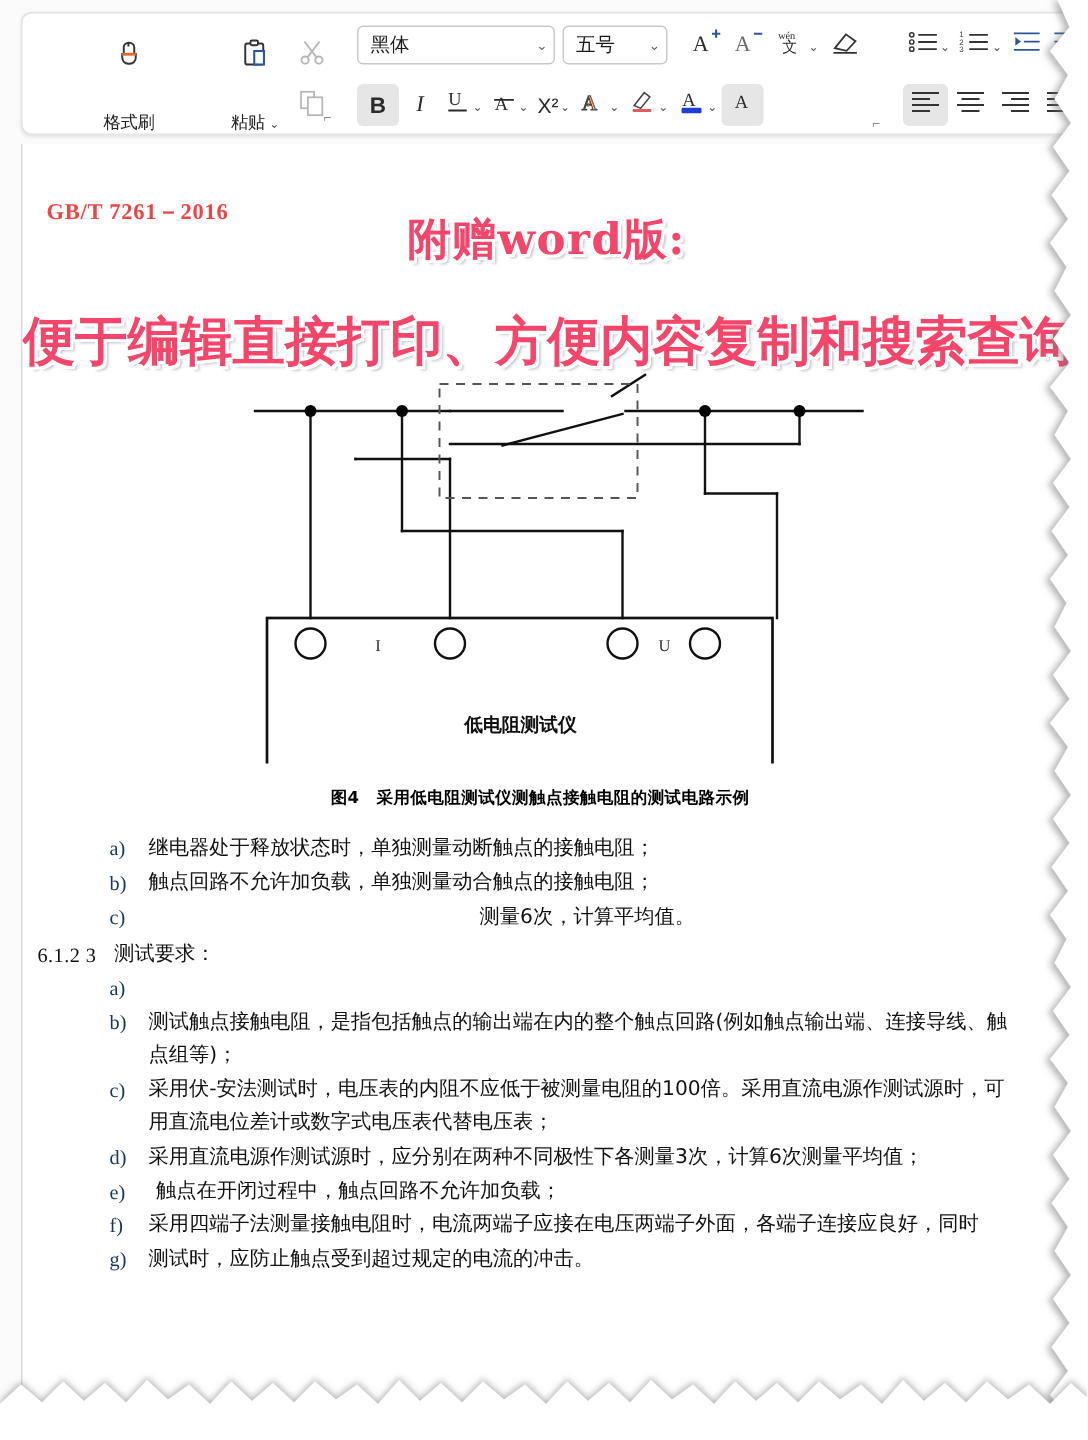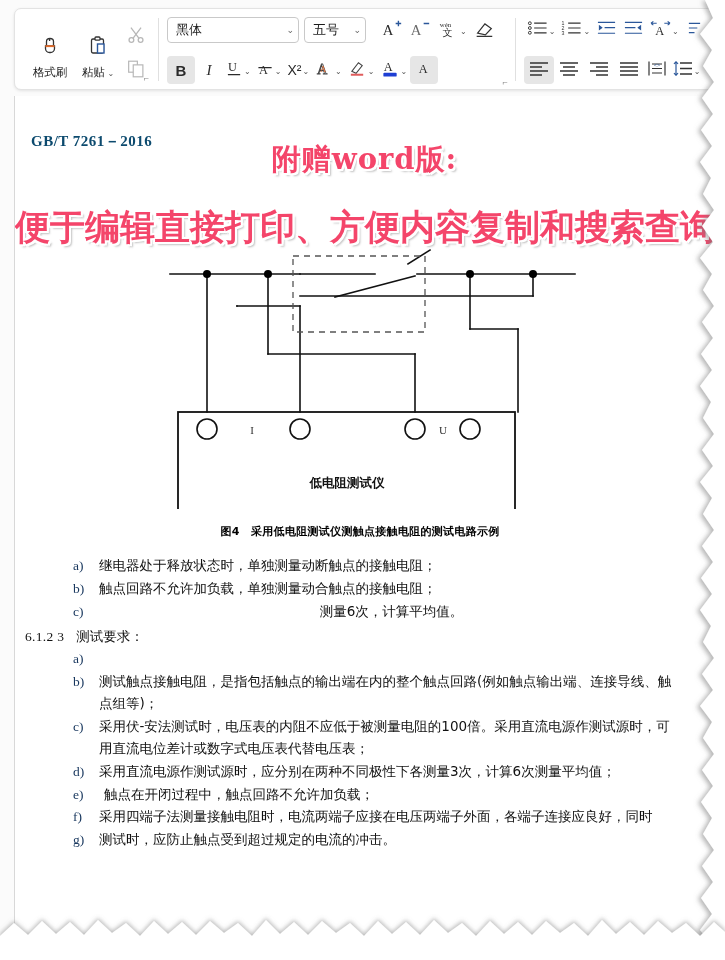--- a/index.html
+++ b/index.html
@@ -26,22 +26,23 @@
     display: flex; align-items: stretch;
     padding: 4px 0 0 6px;
     overflow: hidden;
   }
   .tb-group { display: flex; align-items: stretch; padding: 0 5px; position: relative; }
   .tb-sep { width: 1px; background: #e0e0e0; margin: 5px 3px 8px 3px; }
 
   
   .clip-item {
     display: flex; flex-direction: column; align-items: center;
-    justify-content: center; width: 48px; padding-top: 4px;
+    justify-content: space-between; width: 48px; padding-top: 4px;
     cursor: default;
+    margin-left: 36px;
   }
   .clip-item .lbl { font-size: 11.5px; color: #222; margin-top: 2px; letter-spacing: -.2px; white-space: nowrap; }
   .ico { display: block; }
 
   .twocol { display: flex; flex-direction: column; justify-content: space-between; }
   .tb-row { display: flex; align-items: center; height: 34px; }
 
   .btn {
     height: 28px; min-width: 26px; padding: 0 3px;
     display: inline-flex; align-items: center; justify-content: center;
@@ -52,41 +53,41 @@
   .caret { font-size: 8px; color: #555; margin-left: 1px; transform: translateY(1px); }
 
   .combo {
     height: 26px; border: 1px solid #c9c9c9; border-radius: 4px;
     background: #fff; display: flex; align-items: center;
     padding: 0 4px 0 8px; font-size: 13px; color: #1a1a1a;
   }
   .combo .val { flex: 1; white-space: nowrap; }
   .combo .cv { font-size: 9px; color: #666; margin-left: 10px; }
   .combo.font { width: 132px; }
-  .combo.size { width: 62px; }
+  .combo.size { width: 70px; }
   .combo.size .cv { margin-left: 6px; }
 
   .dlg-launch { position: absolute; right: 4px; bottom: 2px; font-size: 9px; color: #8a8a8a; }
 
   .glyph { font-size: 15px; color: #2b2b2b; line-height: 1; }
   .glyph.b { font-weight: bold; }
   .glyph.i { font-style: italic; font-family: "Liberation Serif", serif; }
 
   
   .page {
     position: absolute; left: 14px; top: 96px;
     width: 700px; height: 852px;
     background: #ffffff;
     border-left: 1px solid #d8d8d8;
     overflow: hidden;
   }
   .doc-head {
     position: absolute; left: 16px; top: 36px;
     font-family: "Liberation Serif", serif;
-    font-size: 15px; font-weight: bold; color: #0c4a6e; letter-spacing: .5px;
+    font-size: 15px; font-weight: bold; color: #ef4444; letter-spacing: .5px;
   }
 
   
   .wm { position: absolute; text-align: center; width: 100%; left: 0;
         font-family: "DejaVu Serif", "Liberation Serif", serif;
         font-weight: bold; color: #f4456a;
         text-shadow:
           2px 0 0 #fff, -2px 0 0 #fff, 0 2px 0 #fff, 0 -2px 0 #fff,
           2px 2px 0 #fff, -2px -2px 0 #fff, 2px -2px 0 #fff, -2px 2px 0 #fff,
           3px 3px 2px rgba(120,120,120,.45);

